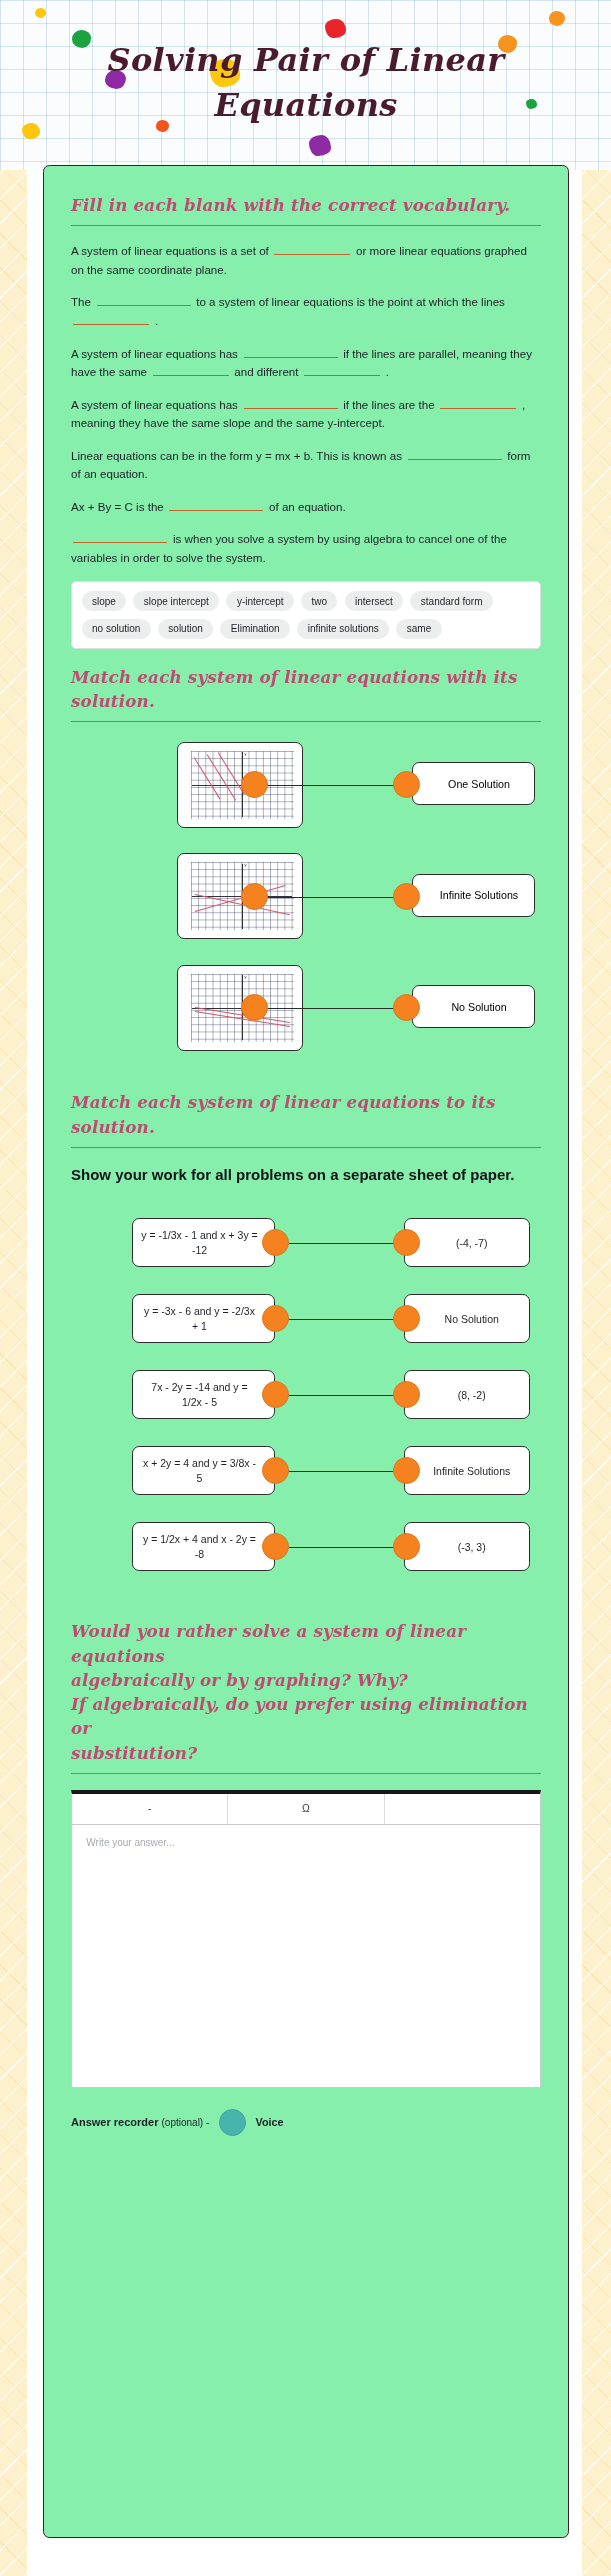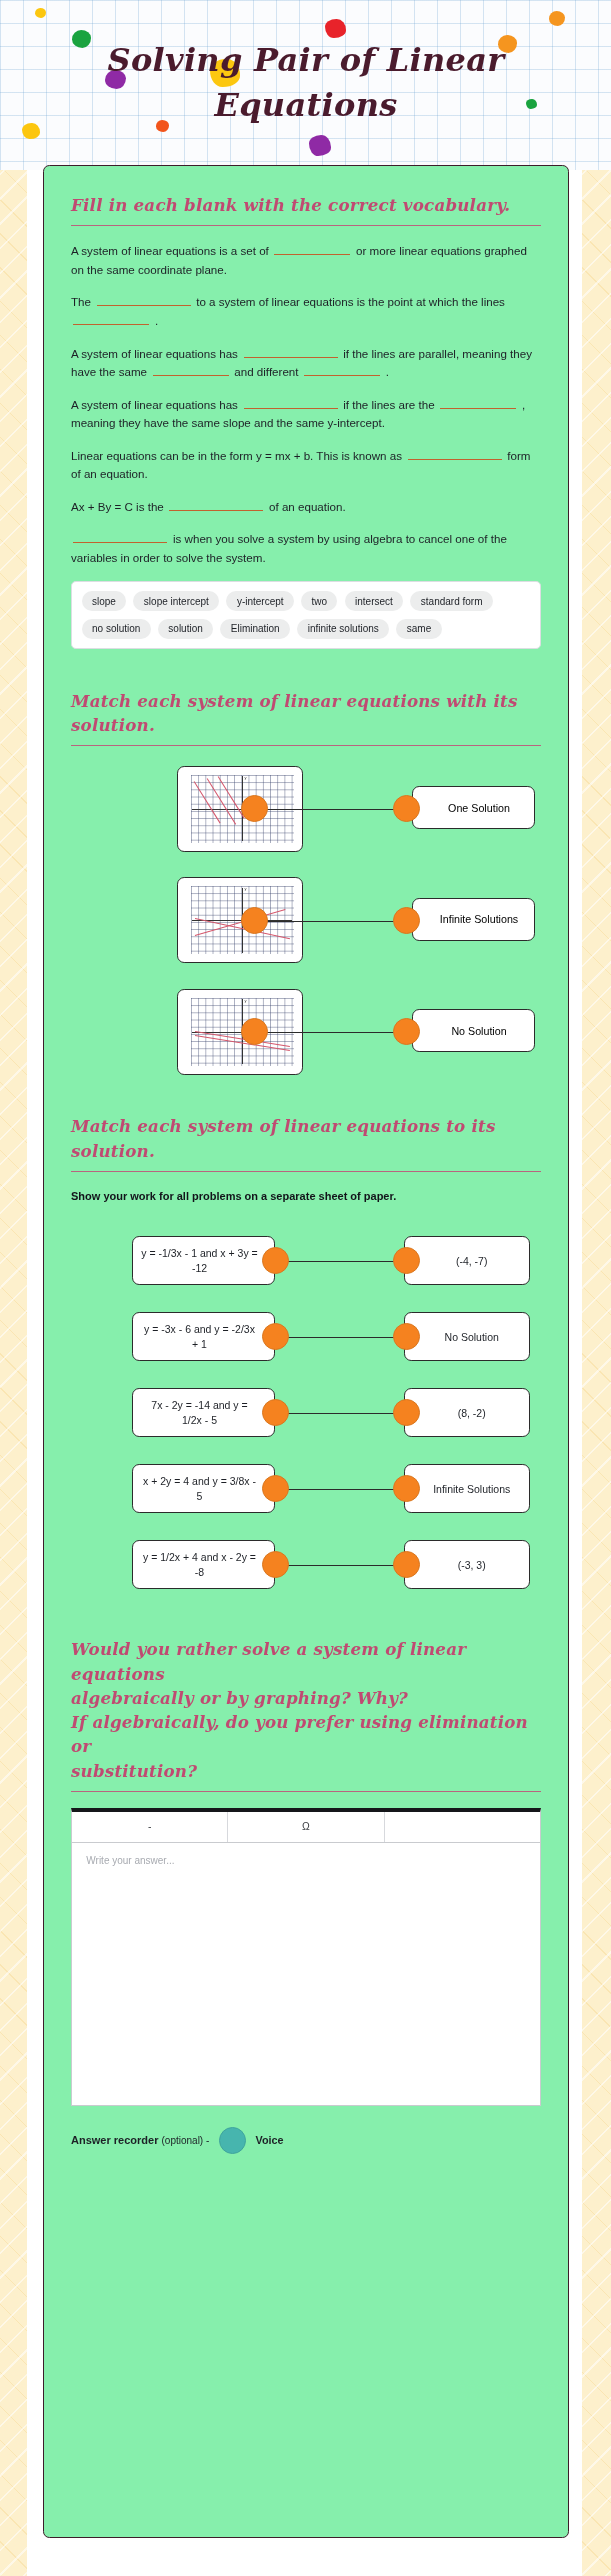--- a/index.html
+++ b/index.html
@@ -137,21 +137,21 @@
   .chip {
     background: #eceded;
     color: #1d2026;
     font-size: 10px;
     padding: 4.8px 10.4px;
     border-radius: 10.4px;
     white-space: nowrap;
   }
 
   
-  .match-block { margin-top: 40px; }
+  .match-block { margin-top: 16px; }
   .graph-box {
     position: relative;
     width: 126px;
     height: 86px;
     border: 1.1px solid #2b2b2b;
     border-radius: 7.2px;
     margin-left: 53px;
     background: #fff;
     overflow: hidden;
   }
@@ -203,21 +203,21 @@
   .g-row .right-dot { position: absolute; left: 322px; top: 33px; }
   .g-row .ans-wrap {
     position: absolute; left: 341px; right: 6.4px; top: 24px;
     border: 1.1px solid #2b2b2b; border-radius: 7.2px;
     min-height: 43px; display: flex; align-items: center; justify-content: center;
     padding: 6.4px 9.6px 6.4px 21px; font-size: 10.7px; background: #fff;
   }
 
   
   .bold-note {
-    font-size: 11px;
+    font-size: 15px;
     font-weight: 700;
     line-height: 1.5;
     color: #12141a;
     margin: 11px 0 32px 0;
   }
   .e-row { position: relative; height: 65px; margin-bottom: 11px; }
   .e-box {
     position: absolute;
     left: 61px; width: 143px; top: 0;
     min-height: 49px;

